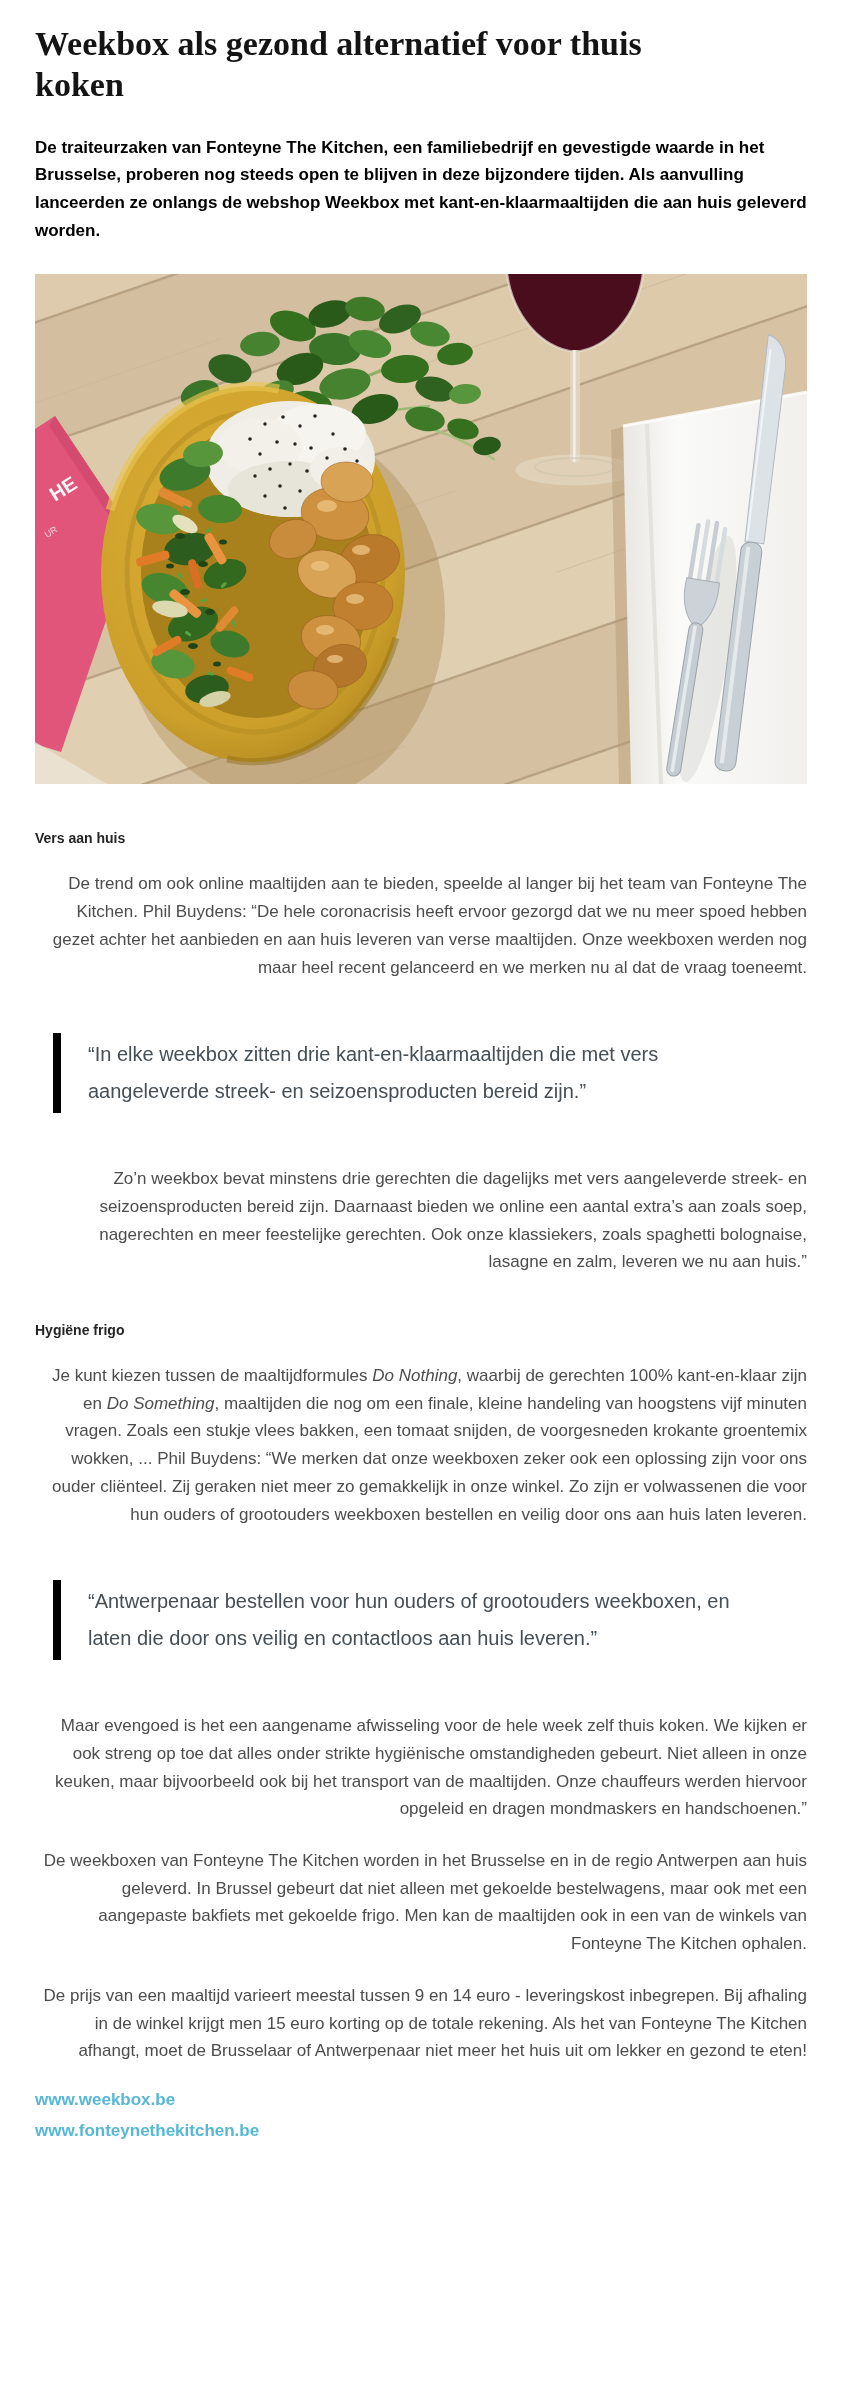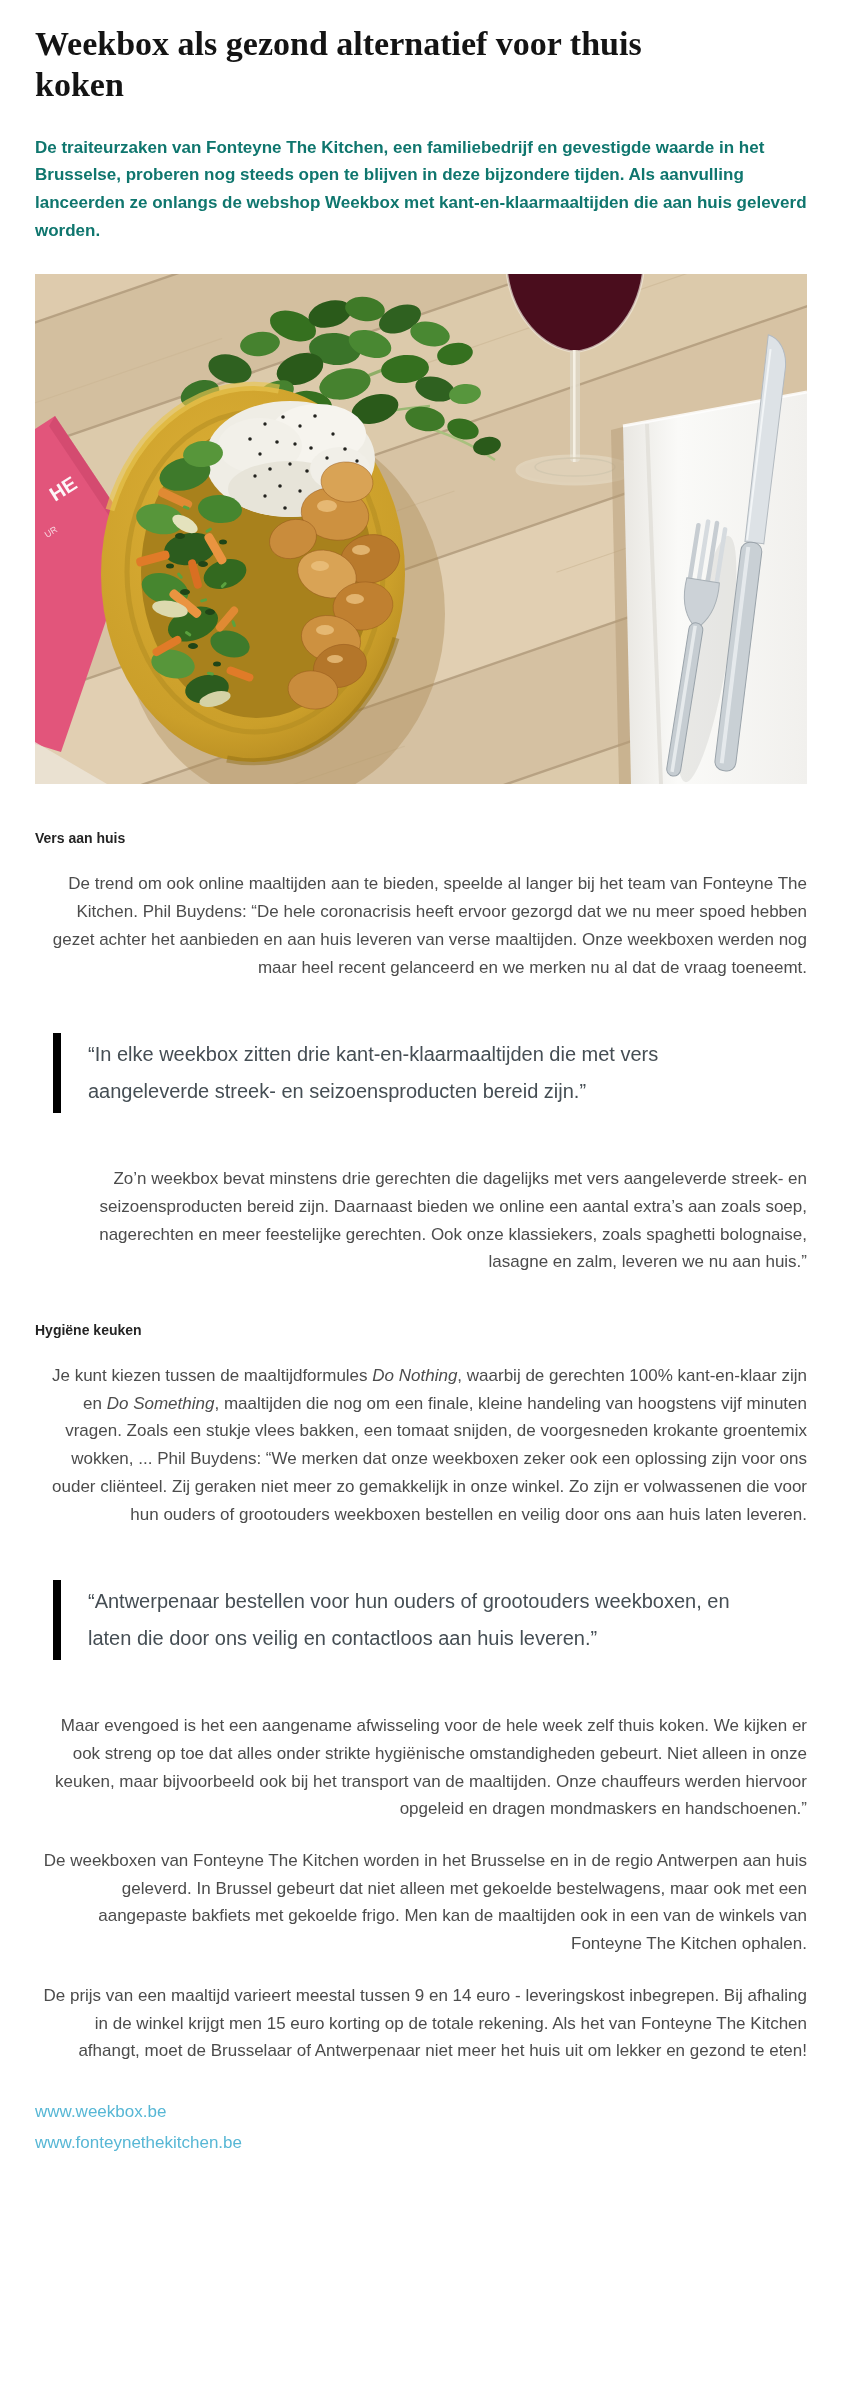--- a/index.html
+++ b/index.html
@@ -3,33 +3,33 @@
 <meta charset="utf-8">
 <style>
   html,body{margin:0;padding:0;background:#ffffff;}
   body{font-family:"Liberation Sans","DejaVu Sans",sans-serif;color:#4c4c4c;}
   .page{width:842px;margin:0 auto;padding:14px 35px 30px;box-sizing:border-box;}
   h1{
     font-family:"Liberation Serif","DejaVu Serif",serif;
     font-weight:700;font-size:34px;line-height:1.2;color:#141414;
     margin:10px 0 28px;max-width:620px;letter-spacing:0;
   }
-  .intro{font-weight:700;color:#0f766e;font-size:17px;line-height:1.63;margin:0 0 30px;}
+  .intro{font-weight:700;color:#000000;font-size:17px;line-height:1.63;margin:0 0 30px;}
   figure.hero{margin:0;}
   figure.hero svg{display:block;width:100%;height:auto;}
   h2{font-size:14px;color:#242424;font-weight:700;margin:46px 0 0;}
   p.body{font-size:17px;line-height:1.63;margin:24px 0 0;text-align:right;}
   p.body em{}
   blockquote{
     margin:52px 0 52px 18px;padding:3px 70px 3px 27px;
     border-left:8px solid #000000;
     font-size:20px;line-height:1.85;color:#454e54;
   }
   blockquote p{margin:0;}
-  .links{margin:32px 0 0;font-size:17px;font-weight:400;line-height:1.8;}
+  .links{margin:20px 0 0;font-size:17px;font-weight:700;line-height:1.8;}
   .links a{color:#57b7d5;text-decoration:none;cursor:pointer;display:inline-block;}
 </style>
 </head>
 <body>
 
 <article class="page">
 
   <h1>Weekbox als gezond alternatief voor thuis koken</h1>
 
   <p class="intro">De traiteurzaken van Fonteyne The Kitchen, een familiebedrijf en gevestigde waarde in het Brusselse, proberen nog steeds open te blijven in deze bijzondere tijden. Als aanvulling lanceerden ze onlangs de webshop Weekbox met kant-en-klaarmaaltijden die aan huis geleverd worden.</p>
@@ -273,21 +273,21 @@
 
   <h2>Vers aan huis</h2>
   <p class="body">De trend om ook online maaltijden aan te bieden, speelde al langer bij het team van Fonteyne The Kitchen. Phil Buydens: “De hele coronacrisis heeft ervoor gezorgd dat we nu meer spoed hebben gezet achter het aanbieden en aan huis leveren van verse maaltijden. Onze weekboxen werden nog maar heel recent gelanceerd en we merken nu al dat de vraag toeneemt.</p>
 
   <blockquote>
     <p>“In elke weekbox zitten drie kant-en-klaarmaaltijden die met vers aangeleverde streek- en seizoensproducten bereid zijn.”</p>
   </blockquote>
 
   <p class="body">Zo’n weekbox bevat minstens drie gerechten die dagelijks met vers aangeleverde streek- en seizoensproducten bereid zijn. Daarnaast bieden we online een aantal extra’s aan zoals soep, nagerechten en meer feestelijke gerechten. Ook onze klassiekers, zoals spaghetti bolognaise, lasagne en zalm, leveren we nu aan huis.”</p>
 
-  <h2>Hygiëne keuken</h2>
+  <h2>Hygiëne frigo</h2>
   <p class="body"><span>Je kunt kiezen tussen de maaltijdformules </span><em>Do Nothing</em><span>, waarbij de gerechten 100% kant-en-klaar zijn en </span><em>Do Something</em><span>, maaltijden die nog om een finale, kleine handeling van hoogstens vijf minuten vragen. Zoals een stukje vlees bakken, een tomaat snijden, de voorgesneden krokante groentemix wokken, ... Phil Buydens: “We merken dat onze weekboxen zeker ook een oplossing zijn voor ons ouder cliënteel. Zij geraken niet meer zo gemakkelijk in onze winkel. Zo zijn er volwassenen die voor hun ouders of grootouders weekboxen bestellen en veilig door ons aan huis laten leveren.</span></p>
 
   <blockquote>
     <p>“Antwerpenaar bestellen voor hun ouders of grootouders weekboxen, en laten die door ons veilig en contactloos aan huis leveren.”</p>
   </blockquote>
 
   <p class="body">Maar evengoed is het een aangename afwisseling voor de hele week zelf thuis koken. We kijken er ook streng op toe dat alles onder strikte hygiënische omstandigheden gebeurt. Niet alleen in onze keuken, maar bijvoorbeeld ook bij het transport van de maaltijden. Onze chauffeurs werden hiervoor opgeleid en dragen mondmaskers en handschoenen.”</p>
 
   <p class="body">De weekboxen van Fonteyne The Kitchen worden in het Brusselse en in de regio Antwerpen aan huis geleverd. In Brussel gebeurt dat niet alleen met gekoelde bestelwagens, maar ook met een aangepaste bakfiets met gekoelde frigo. Men kan de maaltijden ook in een van de winkels van Fonteyne The Kitchen ophalen.</p>
   <p class="body">De prijs van een maaltijd varieert meestal tussen 9 en 14 euro - leveringskost inbegrepen. Bij afhaling in de winkel krijgt men 15 euro korting op de totale rekening. Als het van Fonteyne The Kitchen afhangt, moet de Brusselaar of Antwerpenaar niet meer het huis uit om lekker en gezond te eten!</p>

